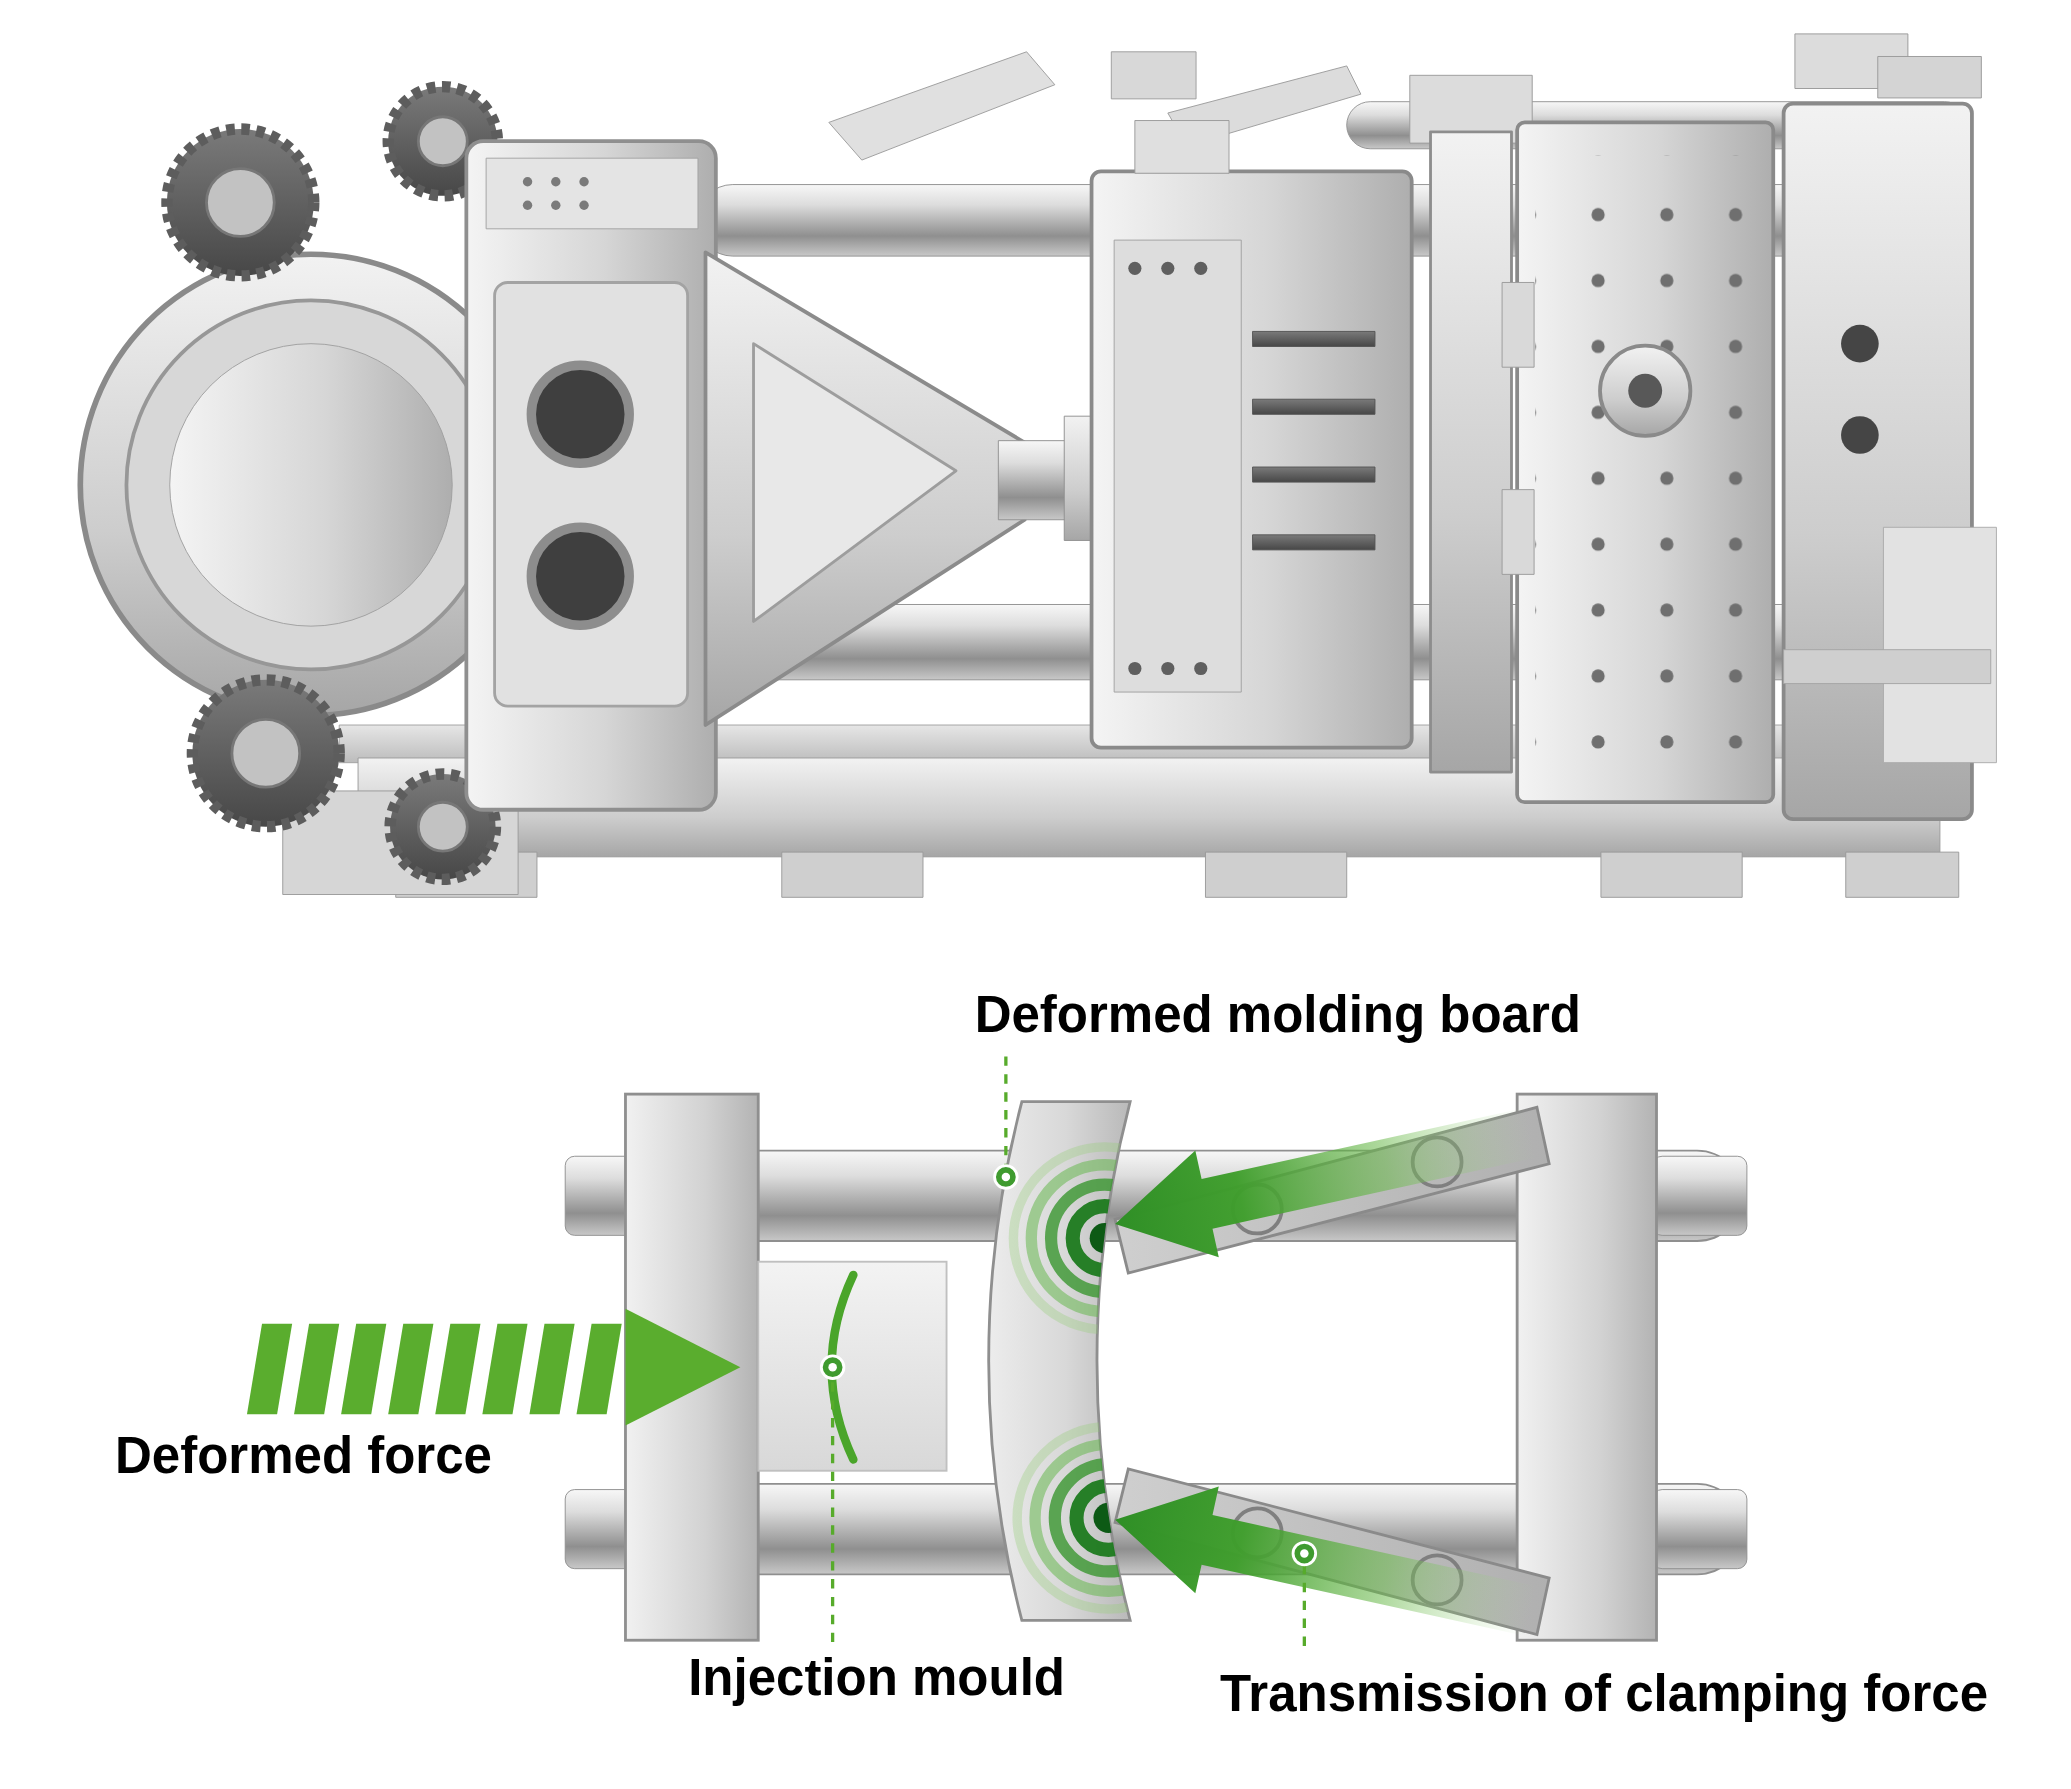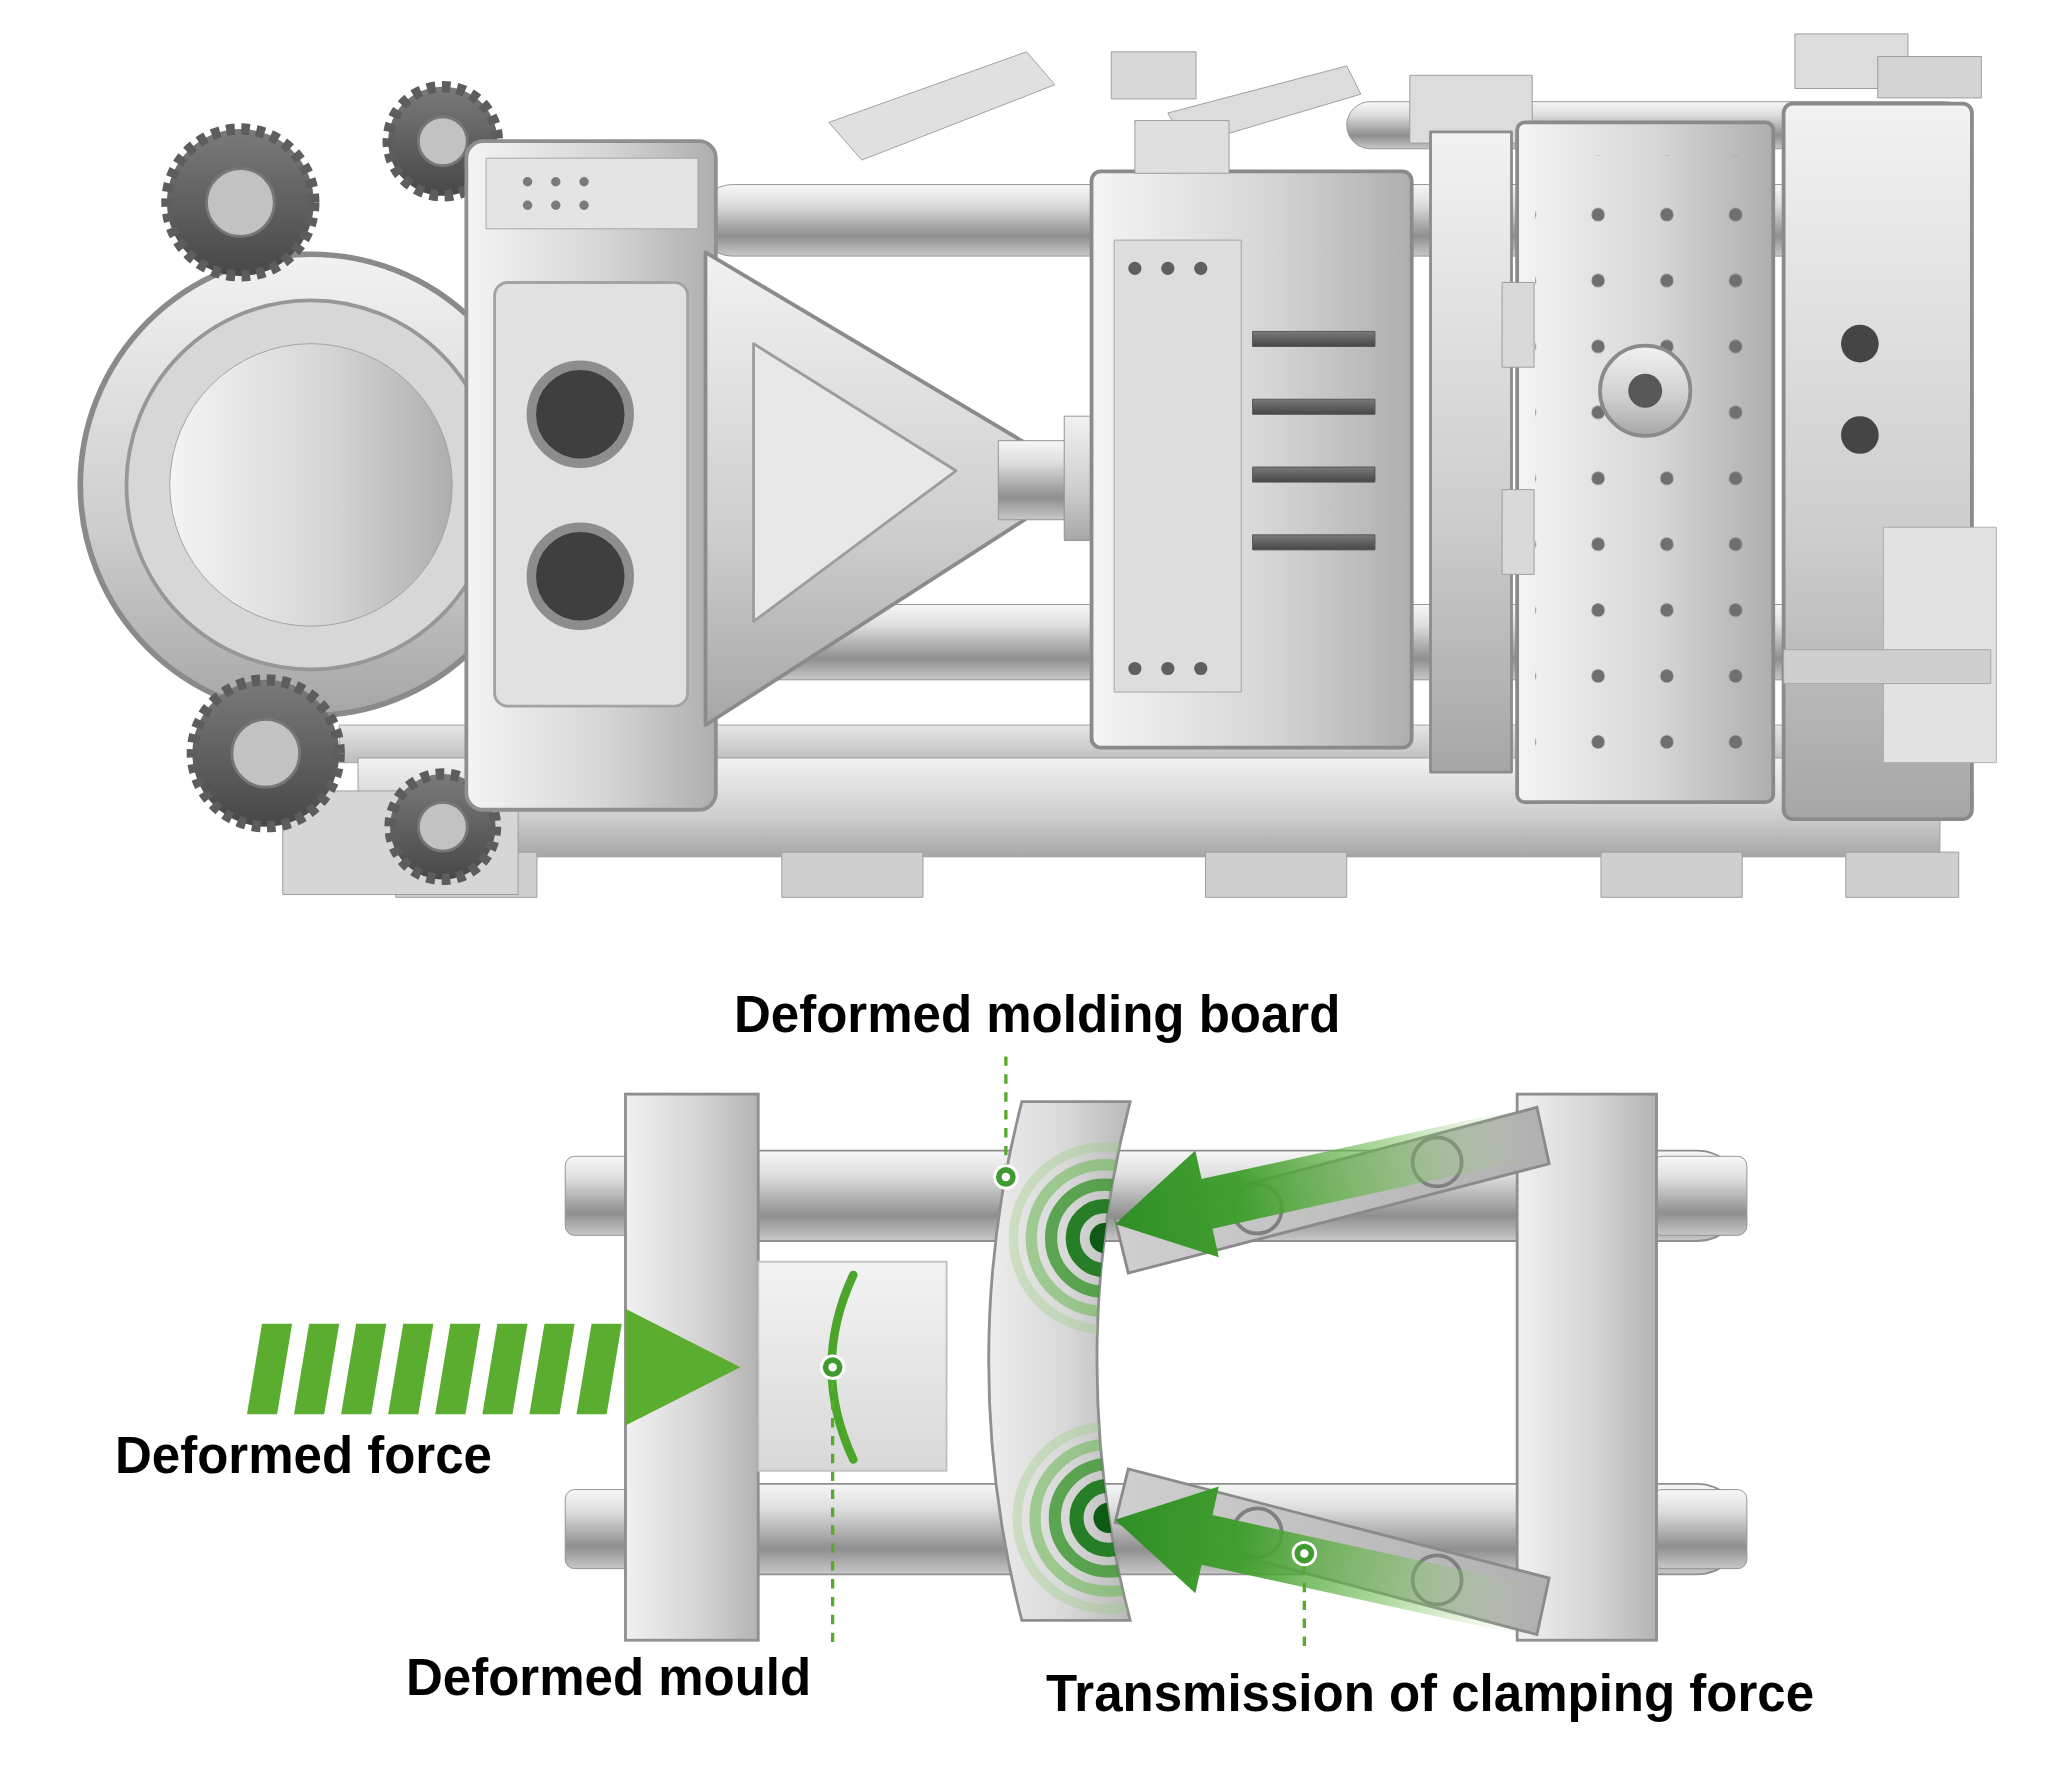--- a/index.html
+++ b/index.html
@@ -1,21 +1,21 @@
 <!DOCTYPE html>
 <html style="font-size:15px"><head>
 <meta charset="utf-8">
 <style>
   html,body{margin:0;padding:0;background:#ffffff;}
   #page{position:relative;width:2072px;height:1789px;background:#ffffff;overflow:hidden;
         font-family:"Liberation Sans", sans-serif;}
   svg{position:absolute;left:0;top:0;}
   .lbl{position:absolute;font-weight:700;font-size:51px;color:#000;line-height:1.1;
        font-family:"Liberation Sans", sans-serif;white-space:nowrap;}
-  .lbl.center{text-align:left;}
+  .lbl.center{text-align:right;}
 </style>
 </head>
 <body>
 
 <div id="page">
 
 <svg width="2072" height="1789" viewBox="0 0 2200 1900">
   <defs>
     <linearGradient id="gMetalH" x1="0" y1="0" x2="1" y2="0">
       <stop offset="0" stop-color="#f4f4f4"></stop>
@@ -244,18 +244,18 @@
       <circle cx="1385" cy="1650" r="12" fill="#3f9b2f" stroke="#ffffff" stroke-width="3"></circle>
       <circle cx="1385" cy="1650" r="4.5" fill="#ffffff"></circle>
     </g>
   </g>
 </svg>
 
 <div class="lbl center" style="left:734px;top:987px;width:847px;">Deformed molding board</div>
 
 <div class="lbl" style="left:115px;top:1428px;">Deformed force</div>
 
-<div class="lbl center" style="left:406px;top:1650px;width:659px;">Deformed mould</div>
+<div class="lbl center" style="left:406px;top:1650px;width:659px;">Injection mould</div>
 
 <div class="lbl center" style="left:1046px;top:1666px;width:942px;">Transmission of clamping force</div>
 
 </div>
 
 
 </body></html>

